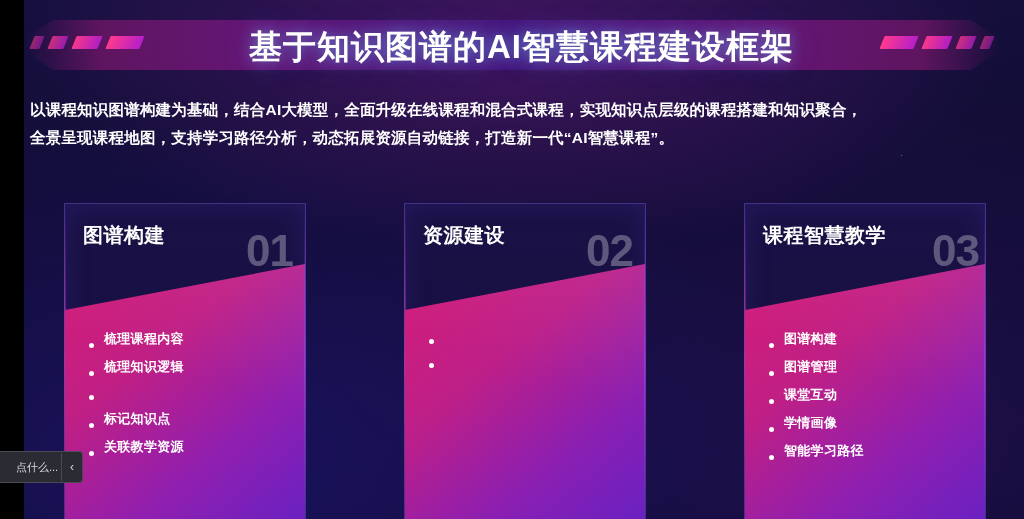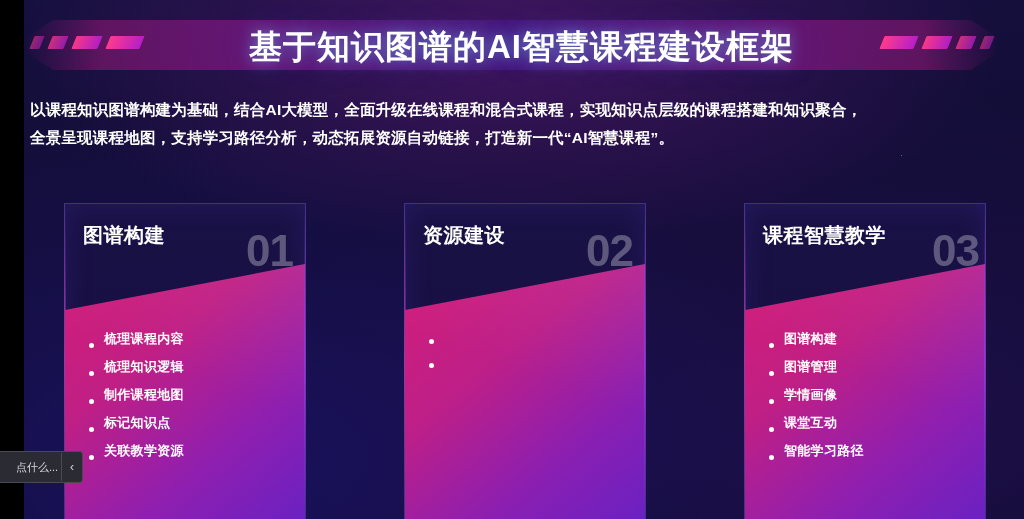--- a/index.html
+++ b/index.html
@@ -295,21 +295,20 @@
         <div class="bullet">
             <span class="dot"></span>
             <span>梳理课程内容</span>
           </div>
         <div class="bullet">
             <span class="dot"></span>
             <span>梳理知识逻辑</span>
           </div>
         <div class="bullet">
             <span class="dot"></span>
-            <span>制作课程地图</span>
           </div>
         <div class="bullet">
             <span class="dot"></span>
             <span>标记知识点</span>
           </div>
         <div class="bullet">
             <span class="dot"></span>
             <span>关联教学资源</span>
           </div>
       </div>
@@ -341,25 +340,25 @@
         <div class="bullet">
             <span class="dot"></span>
             <span>图谱构建</span>
           </div>
         <div class="bullet">
             <span class="dot"></span>
             <span>图谱管理</span>
           </div>
         <div class="bullet">
             <span class="dot"></span>
+            <span>课堂互动</span>
+          </div>
+        <div class="bullet">
+            <span class="dot"></span>
             <span>学情画像</span>
-          </div>
-        <div class="bullet">
-            <span class="dot"></span>
-            <span>课堂互动</span>
           </div>
         <div class="bullet">
             <span class="dot"></span>
             <span>智能学习路径</span>
           </div>
       </div>
     </div>
 
   </div>
 

